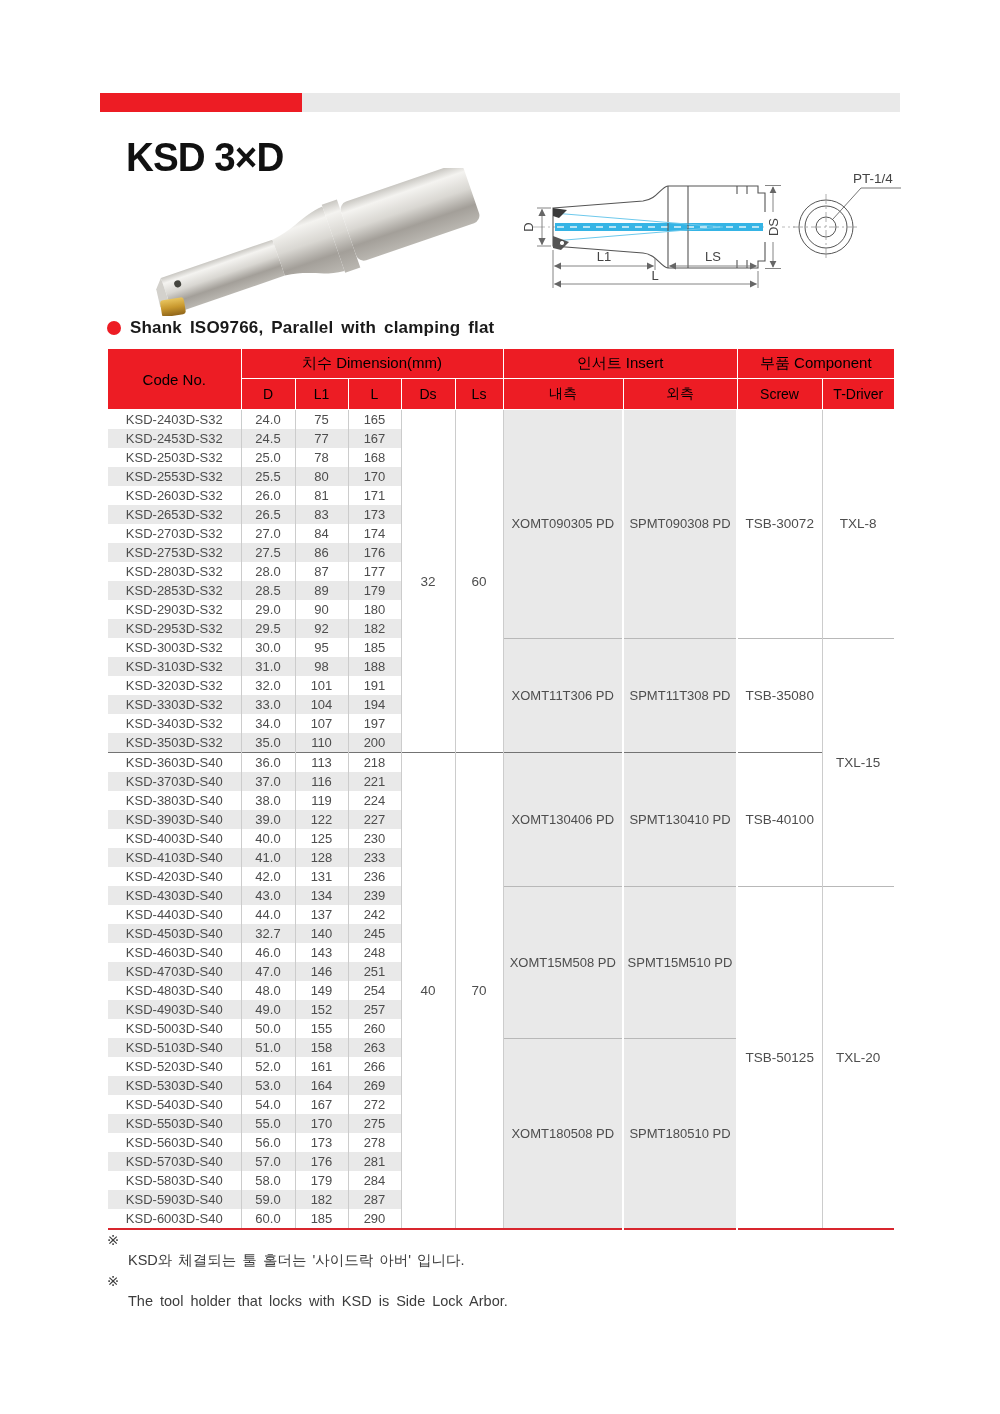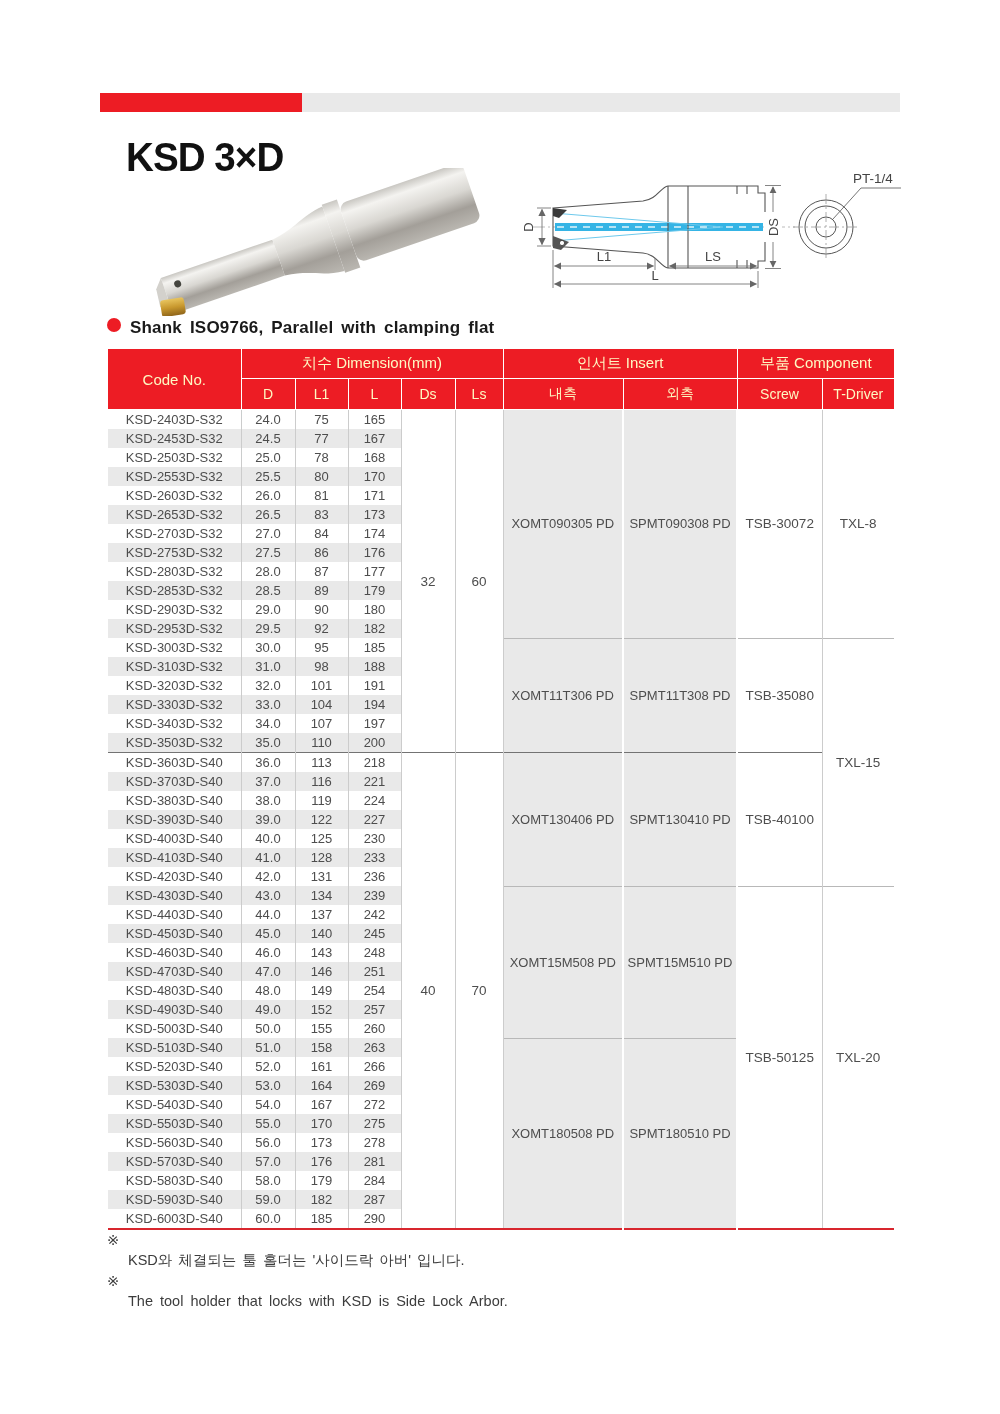--- a/index.html
+++ b/index.html
@@ -12,28 +12,28 @@
 
   
   .title{position:absolute;left:126px;top:134px;font-size:41px;font-weight:900;color:#111;
          letter-spacing:-1px;transform:scaleX(.94);transform-origin:left top;white-space:nowrap;}
 
   
   .photo{position:absolute;left:138px;top:168px;width:372px;height:148px;}
   .diagram{position:absolute;left:515px;top:163px;width:395px;height:140px;}
 
   
-  .bullet{position:absolute;left:107px;top:318px;display:flex;align-items:flex-start;gap:9px;}
+  .bullet{position:absolute;left:107px;top:318px;display:flex;align-items:center;gap:9px;}
   .bullet .dot{width:14px;height:14px;border-radius:50%;background:#ed1c24;}
   .bullet .txt{font-size:17px;font-weight:bold;color:#1a1a1a;letter-spacing:.2px;word-spacing:3px;}
 
   
   .tablewrap{position:absolute;left:108px;top:349px;width:786px;}
   table{border-collapse:collapse;table-layout:fixed;width:786px;border-bottom:2px solid #d8262e;}
-  thead th{background:#ed1c24;color:#fef9c3;font-weight:400;font-size:15px;
+  thead th{background:#ed1c24;color:#000000;font-weight:400;font-size:15px;
            border-right:1.5px solid #fff;border-bottom:1.5px solid #fff;padding:0;}
   thead tr.main th{height:29px;}
   thead tr.sub th{height:30px;font-size:14px;}
   thead th.no-r{border-right:none;}
   tbody td{height:19px;padding:0;font-size:13px;line-height:19px;color:#4d4d4d;text-align:center;
            border-right:1px solid #ccc;white-space:nowrap;overflow:hidden;}
   tbody td.c-last{border-right:none;}
   tbody tr:nth-child(even) td.stripe{background:#e9e9e9;}
   tbody td.ins{background:#e9e9e9;border-right:2px solid #fff;}
   tbody td.grp{border-top:1px solid #b8b8b8;}
@@ -356,21 +356,21 @@
             <td class="c-merge c-last grp" rowspan="18">TXL-20</td>
           </tr>
           <tr>
             <td class="stripe">KSD-4403D-S40</td>
             <td class="stripe">44.0</td>
             <td class="stripe">137</td>
             <td class="stripe">242</td>
           </tr>
           <tr>
             <td class="stripe">KSD-4503D-S40</td>
-            <td class="stripe">45.0</td>
+            <td class="stripe">32.7</td>
             <td class="stripe">140</td>
             <td class="stripe">245</td>
           </tr>
           <tr>
             <td class="stripe">KSD-4603D-S40</td>
             <td class="stripe">46.0</td>
             <td class="stripe">143</td>
             <td class="stripe">248</td>
           </tr>
           <tr>

